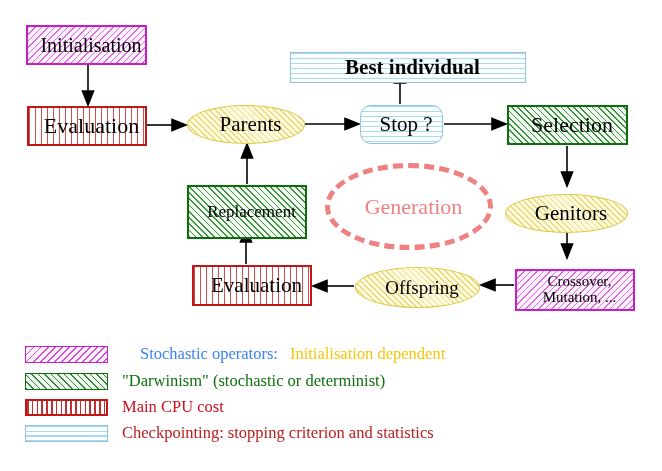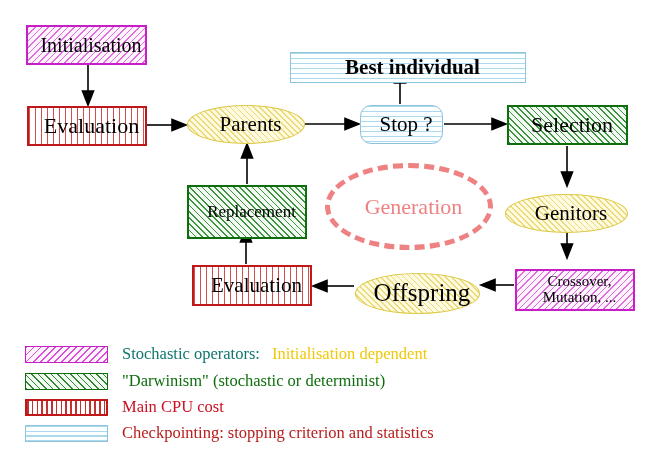--- a/index.html
+++ b/index.html
@@ -53,21 +53,21 @@
   }
   
   .n-initialisation { left: 26px;  top: 25px;  width: 121px; height: 40px; font-size: 20px; }
   .n-evaluation-top { left: 27px;  top: 106px; width: 120px; height: 40px; font-size: 22px; }
   .n-parents        { left: 187px; top: 105px; width: 118px; height: 39px; font-size: 21px; }
   .n-best           { left: 290px; top: 52px;  width: 236px; height: 31px; font-size: 21px; font-weight: bold; }
   .n-stop           { left: 360px; top: 105px; width: 83px;  height: 39px; font-size: 21px; border-radius: 11px; }
   .n-selection      { left: 507px; top: 105px; width: 121px; height: 40px; font-size: 22px; }
   .n-genitors       { left: 505px; top: 187px; width: 123px; height: 39px; font-size: 21px; margin-top: 7px; }
   .n-crossover      { left: 515px; top: 259px; width: 120px; height: 42px; font-size: 15px; flex-direction: column; margin-top: 10px; }
-  .n-offspring      { left: 355px; top: 273px; width: 125px; height: 41px; font-size: 25px; }
+  .n-offspring      { left: 355px; top: 267px; width: 125px; height: 41px; font-size: 19px; }
   .n-evaluation-bot { left: 192px; top: 265px; width: 120px; height: 41px; font-size: 21px; }
   .n-replacement    { left: 187px; top: 185px; width: 120px; height: 54px; font-size: 17px; }
   .n-generation {
     left: 325px; top: 163px; width: 168px; height: 87px;
     border: 5px dashed #ee8282;
     border-radius: 50%;
     color: #ee8282;
     font-size: 22px;
     background: transparent;
   }
@@ -100,21 +100,21 @@
   }
   .sw-red {
     border: 2px solid #c01818;
     background: repeating-linear-gradient(90deg, #c23030 0, #c23030 1.6px, #ffffff 1.6px, #ffffff 4.8px);
   }
   .sw-cyan {
     border: 1.5px solid #8fc3dc;
     background: repeating-linear-gradient(180deg, #aed9ec 0, #aed9ec 1.4px, #fbffff 1.4px, #fbffff 4.6px);
   }
   .legend-text { font-size: 16.5px; white-space: nowrap; }
-  .lt-magenta { color: #0f766e; }
+  .lt-magenta { color: #3b82f6; margin-left: 18px; }
   .lt-gold    { color: #f0c808; margin-left: 12px; }
   .lt-green   { color: #0e6e0e; }
   .lt-red     { color: #cc1022; }
   .lt-blue    { color: #b91c1c; }
 </style>
 </head>
 <body>
 
 <div id="canvas">
 

